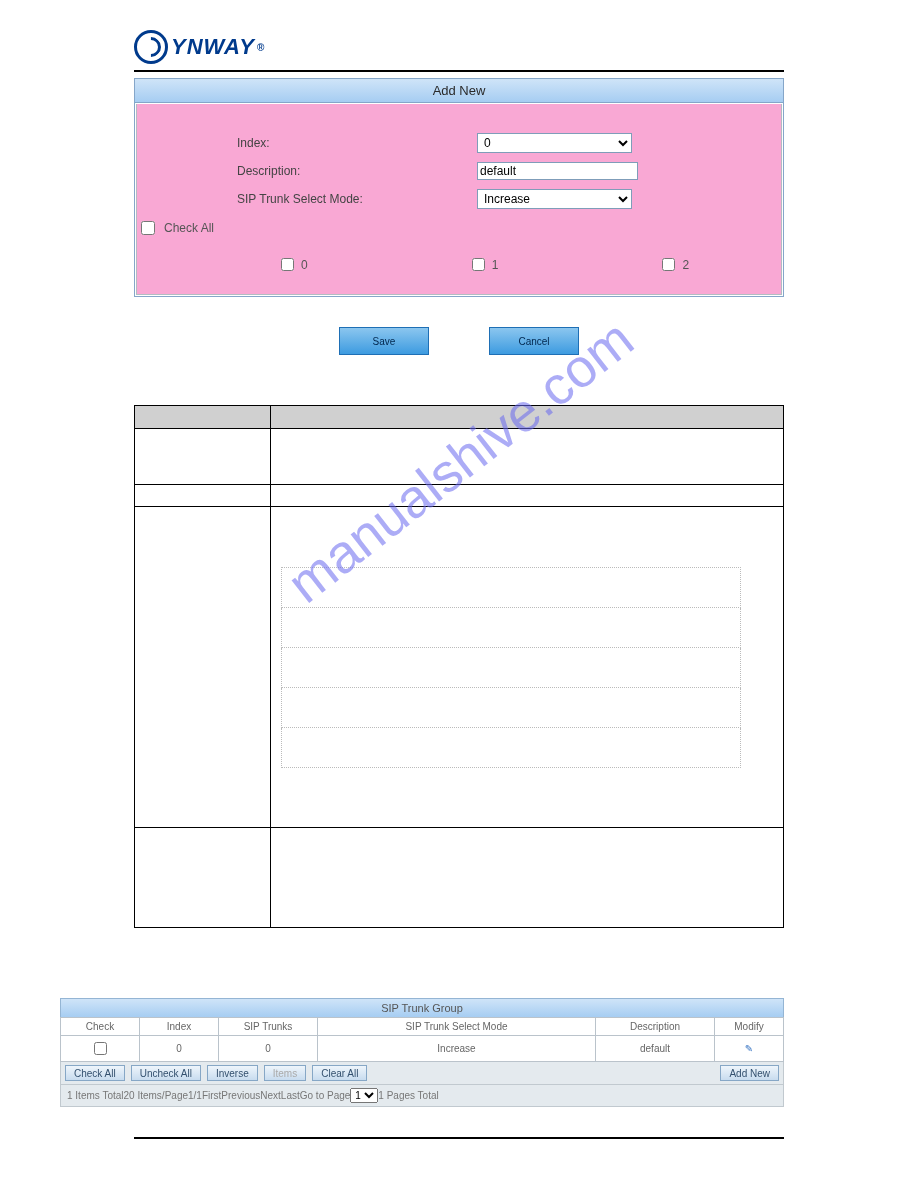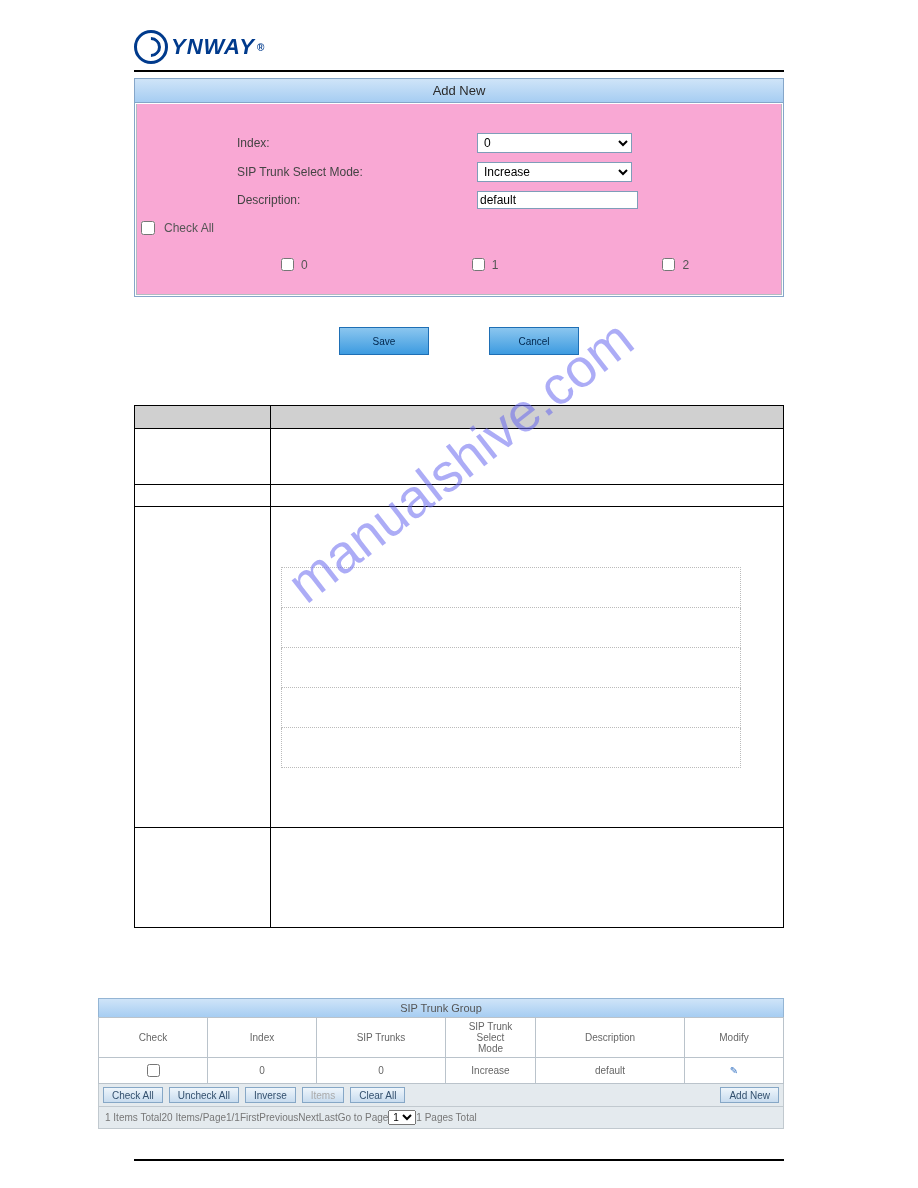--- a/index.html
+++ b/index.html
@@ -40,24 +40,24 @@
 .spec-table .c1{width:135px}
 .spec-table .r1{height:56px}
 .spec-table .r2{height:22px}
 .spec-table .r3{height:320px}
 .inner-grid{width:460px;height:200px;margin:60px 10px 60px 10px}
 .inner-grid .ir{height:39px;border:1px dotted #bbb;border-top:0}
 .inner-grid .ir:first-child{border-top:1px dotted #bbb}
 .spec-table .r4{height:100px}
 
 
-.tg-wrap{margin:70px 134px 0 98px;font-size:10px;color:#666}
+.tg-wrap{margin:70px 134px 0 60px;font-size:10px;color:#666}
 .tg-title{background:linear-gradient(#cfe4f8,#a6cdf2);text-align:center;padding:3px 0;color:#555;font-size:11px;border:1px solid #94b5d4;border-bottom:0}
 .tg-table{width:100%;border-collapse:collapse;border:1px solid #bac3cb}
-.tg-table th,.tg-table td{border:1px solid #bac3cb;padding:3px 19px;text-align:center;background:#fff;font-weight:normal;color:#666}
+.tg-table th,.tg-table td{border:1px solid #bac3cb;padding:3px 4px;text-align:center;background:#fff;font-weight:normal;color:#666}
 .tg-table th{font-size:10px}
 .tg-table .mod{color:#3a76c4}
 .ctrl-bar{display:flex;align-items:center;gap:6px;background:#e4eaee;border:1px solid #c1c9cf;border-top:0;padding:3px 4px}
 .ctrl-bar .mini{background:linear-gradient(#eef5fb,#c8dcef);border:1px solid #86a7c6;color:#33506e;height:16px;font-size:10px;padding:0 8px;cursor:pointer}
 .ctrl-bar .del{color:#aaa}
 .ctrl-bar .spacer{flex:1}
 .pager{background:#e4eaee;border:1px solid #c1c9cf;border-top:0;padding:3px 6px;font-size:10px;color:#777;display:flex;align-items:center;}
 .pager select{font-size:10px}
 
 .end-hr{margin:30px 134px 40px 134px}
@@ -80,31 +80,31 @@
   <div class="form-body">
     <div class="form-row">
       <div class="form-label">Index:</div>
       <div class="form-ctrl">
         <select>
           <option>0</option>
         </select>
       </div>
     </div>
     <div class="form-row">
+      <div class="form-label">Description:</div>
+      <div class="form-ctrl">
+        <input type="text" value="default" style="">
+      </div>
+    </div>
+    <div class="form-row">
       <div class="form-label">SIP Trunk Select Mode:</div>
       <div class="form-ctrl">
         <select>
           <option>Increase</option>
         </select>
-      </div>
-    </div>
-    <div class="form-row">
-      <div class="form-label">Description:</div>
-      <div class="form-ctrl">
-        <input type="text" value="default" style="">
       </div>
     </div>
     <div class="form-row">
       <div class="form-ctrl chk-line">
         <input type="checkbox" style="">
         <span>Check All</span>
       </div>
     </div>
     <div class="trunk-opts">
       <label>

